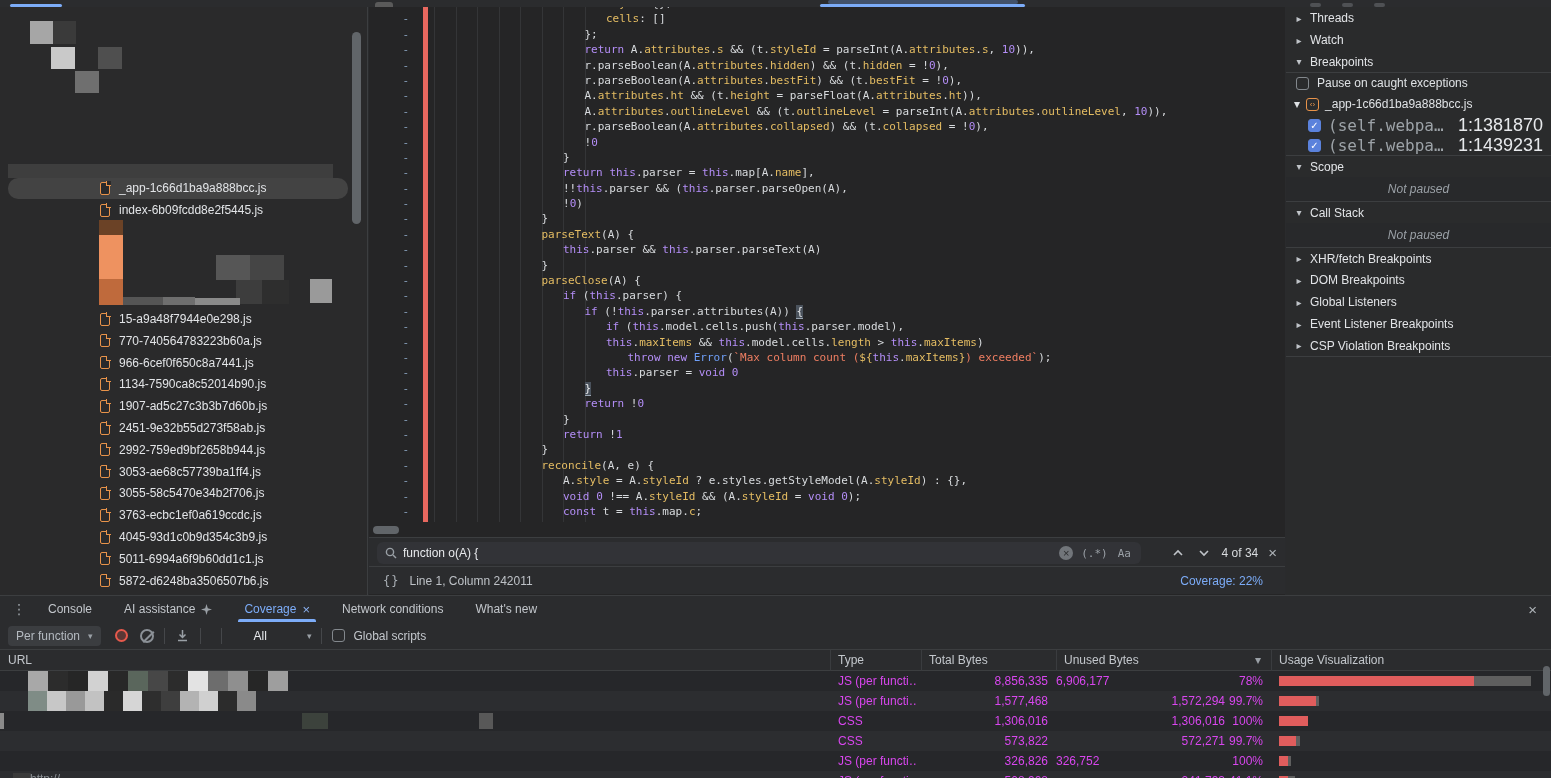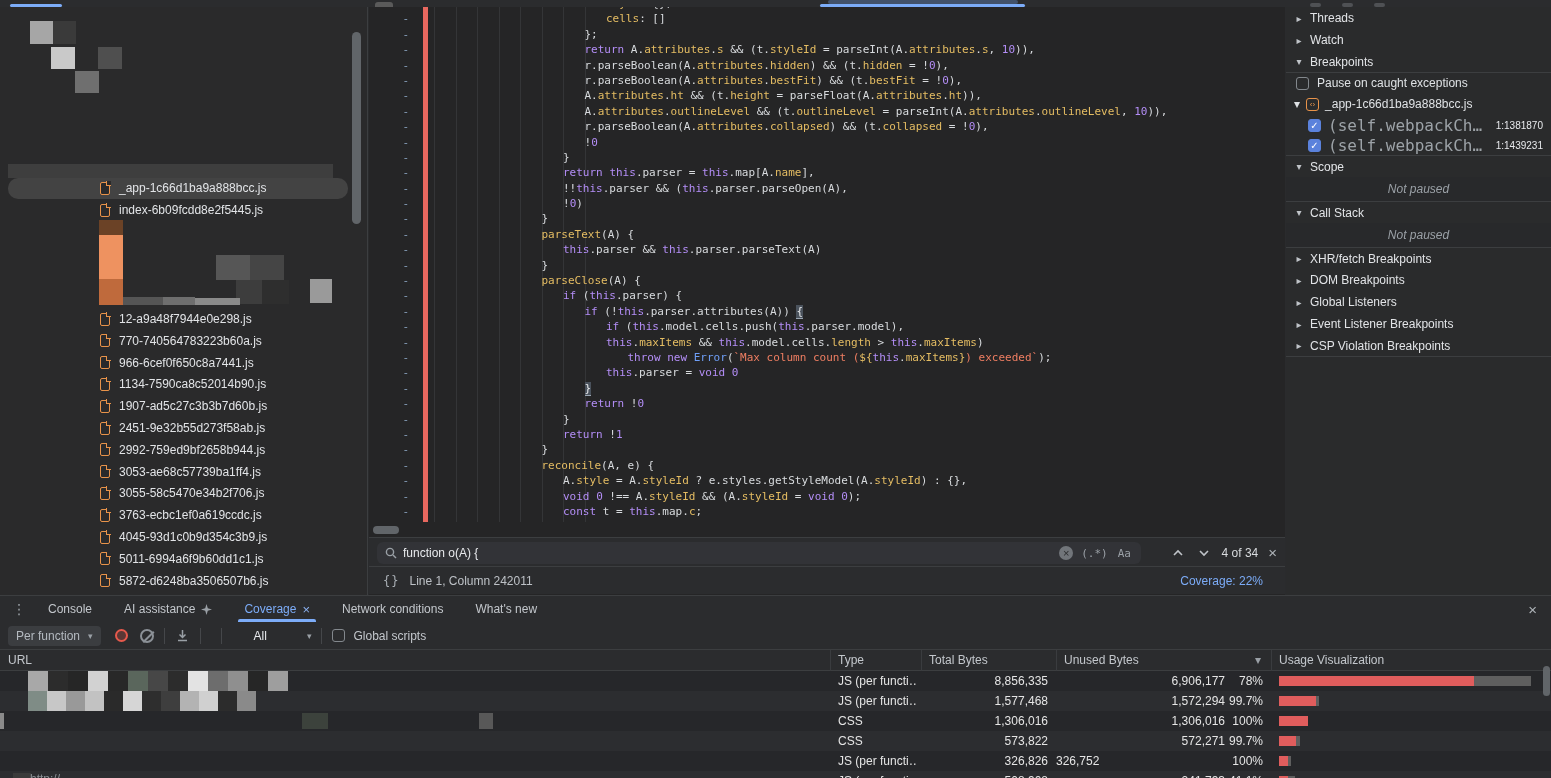--- a/index.html
+++ b/index.html
@@ -70,21 +70,21 @@
   .sec-border-bottom { border-bottom:1px solid #3c3e40; }
   .np { height:24px; display:flex; align-items:center; justify-content:center; color:#9aa0a6; font-style:italic; background:#28292b; }
   .cb { width:13px; height:13px; border:1.5px solid #83888d; border-radius:3px; flex:0 0 auto; }
   .cb.checked { background:#5b82dc; border-color:#5b82dc; color:#fff; font-size:10px; line-height:11px; text-align:center; }
   .bp-row { height:20px; display:flex; align-items:center; padding-left:10px; gap:8px; }
   .bp-row .lbl { color:#dfe2e5; font-size:12px; }
   .bp-file-row { height:22px; display:flex; align-items:center; padding-left:8px; gap:6px; }
   .script-icon { width:13px; height:13px; border:1.5px solid #e8934a; border-radius:3px; color:#e8934a; font-size:8px; line-height:11px; text-align:center; flex:0 0 auto; }
   .bp-entry { height:20px; display:flex; align-items:center; padding-left:22px; padding-right:8px; gap:7px; }
   .bp-code { font-family:"DejaVu Sans Mono", monospace; font-size:16px; color:#9da3a8; white-space:nowrap; overflow:hidden; text-overflow:ellipsis; flex:1; }
-  .bp-loc { color:#e8eaed; font-size:10px; flex:0 0 auto; }
+  .bp-loc { color:#e8eaed; font-size:18px; flex:0 0 auto; }
 
   
   #drawer { left:0; top:595px; width:1551px; height:183px; background:#28292b; border-top:1px solid #3c3e40; }
   #tabbar { position:absolute; left:0; top:0; width:1551px; height:26px; background:#2b2c2e; display:flex; align-items:center; padding-left:12px; gap:0; }
   .kebab { color:#9aa0a6; font-size:14px; width:20px; text-align:left; }
   .dtab { display:flex; align-items:center; gap:6px; padding:0 16px; height:26px; position:relative; color:#c3c7cc; font-size:12px; white-space:nowrap; }
   .dtab.active { color:#7cacf8; }
   .dtab.active::after { content:""; position:absolute; left:10px; right:10px; bottom:0; height:3px; border-radius:2px 2px 0 0; background:#7cacf8; }
   .dtab .tx { color:#8ab0f0; font-size:13px; }
   #drawer-close { position:absolute; right:14px; top:5px; color:#aeb3b8; font-size:15px; }
@@ -100,21 +100,21 @@
   #scope-select { display:flex; align-items:center; gap:40px; color:#e8eaed; margin-left:22px; }
   #scope-select .car { color:#9aa0a6; font-size:9px; }
   #content-scripts { display:flex; align-items:center; gap:8px; color:#c3c7cc; }
 
   #cov-table { position:absolute; left:0; top:54px; width:1551px; height:129px; background:#242528; }
   .thead { position:absolute; left:0; top:0; width:1551px; height:21px; background:#2b2c2e; border-bottom:1px solid #3c3e40; color:#c3c7cc; }
   .th { position:absolute; top:0; height:21px; line-height:21px; padding-left:8px; }
   .col-line { position:absolute; top:0; width:1px; height:129px; background:#3a3c3f; }
   .trow { position:absolute; left:0; width:1551px; height:20px; overflow:hidden; }
   .trow .inner { position:relative; width:1551px; height:20px; }
-  .cell { position:absolute; top:0; height:20px; line-height:20px; color:#e5e5e5; white-space:nowrap; overflow:hidden; }
+  .cell { position:absolute; top:0; height:20px; line-height:20px; color:#d946ef; white-space:nowrap; overflow:hidden; }
   .bar { position:absolute; top:5px; height:10px; display:flex; }
   .bar .r { background:#e05d5d; height:10px; }
   .bar .g { background:#5f5f5f; height:10px; }
   #tbl-scroll { position:absolute; left:1543px; top:16px; width:7px; height:30px; border-radius:4px; background:#616569; }
   .url-frag { position:absolute; left:30px; top:0; color:#8a8f94; font-size:12px; line-height:16px; white-space:nowrap; }
 </style>
 </head>
 <body>
 
 <div id="app">
@@ -154,21 +154,21 @@
       <span class="ficon"></span>
       <span class="nav-label">_app-1c66d1ba9a888bcc.js</span>
     </div>
     <div class="nav-row" style="top:192px;">
       <span class="ficon"></span>
       <span class="nav-label">index-6b09fcdd8e2f5445.js</span>
     </div>
     <div id="nav-files">
         <div class="nav-row" style="top: 301px;">
           <span class="ficon"></span>
-          <span class="nav-label">12-a9a48f7944e0e298.js</span>
+          <span class="nav-label">15-a9a48f7944e0e298.js</span>
         </div>
         <div class="nav-row" style="top: 322.8px;">
           <span class="ficon"></span>
           <span class="nav-label">770-740564783223b60a.js</span>
         </div>
         <div class="nav-row" style="top: 344.6px;">
           <span class="ficon"></span>
           <span class="nav-label">966-6cef0f650c8a7441.js</span>
         </div>
         <div class="nav-row" style="top: 366.4px;">
@@ -435,21 +435,21 @@
             <div style="position: absolute; left: 128px; top: 0px; width: 20px; height: 20px; background: rgb(90, 102, 92);"></div>
             <div style="position: absolute; left: 148px; top: 0px; width: 20px; height: 20px; background: rgb(71, 71, 71);"></div>
             <div style="position: absolute; left: 168px; top: 0px; width: 20px; height: 20px; background: rgb(44, 44, 44);"></div>
             <div style="position: absolute; left: 188px; top: 0px; width: 20px; height: 20px; background: rgb(227, 227, 227);"></div>
             <div style="position: absolute; left: 208px; top: 0px; width: 20px; height: 20px; background: rgb(109, 109, 109);"></div>
             <div style="position: absolute; left: 228px; top: 0px; width: 20px; height: 20px; background: rgb(143, 143, 143);"></div>
             <div style="position: absolute; left: 248px; top: 0px; width: 20px; height: 20px; background: rgb(38, 38, 38);"></div>
             <div style="position: absolute; left: 268px; top: 0px; width: 20px; height: 20px; background: rgb(158, 158, 158);"></div>
             <div class="cell" style="left: 838px; width: 79px;">JS (per functi…</div>
             <div class="cell" style="left: 921px; width: 127px; text-align: right;">8,856,335</div>
-            <div class="cell" style="left: 1056px; width: 169px; text-align: right;">6,906,177</div>
+            <div class="cell" style="left: 1056px; width: 169px; ">6,906,177</div>
             <div class="cell" style="left: 1225px; width: 38px; text-align: right;">78%</div>
             <div class="bar" style="left: 1279px;">
               <span class="r" style="width: 195px;"></span>
               <span class="g" style="width: 57px;"></span>
             </div>
           </div>
         </div>
         <div class="trow" style="top: 41px; background: rgb(44, 45, 48);">
           <div class="inner">
             <div style="position: absolute; left: 28px; top: 0px; width: 19px; height: 20px; background: rgb(127, 140, 134);"></div>

